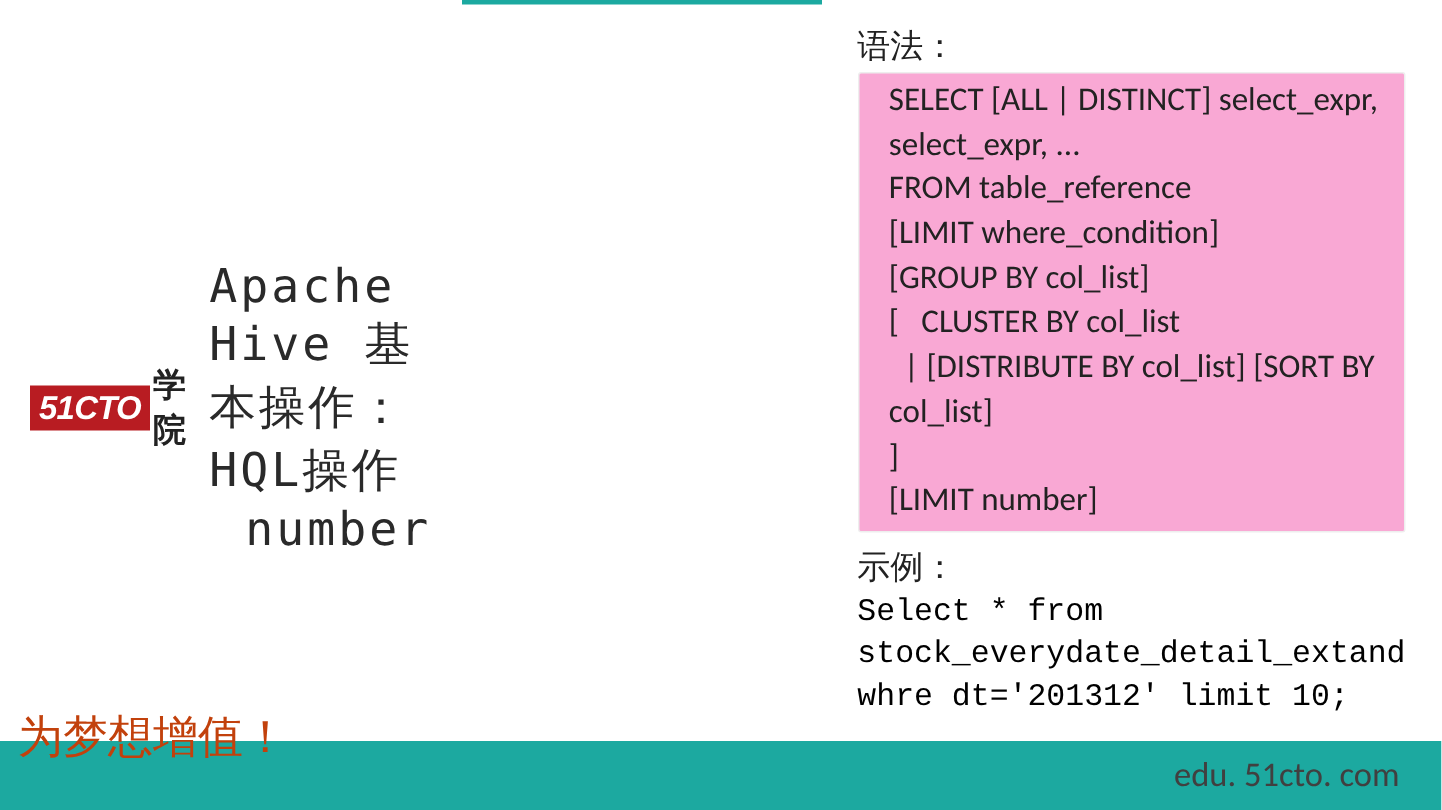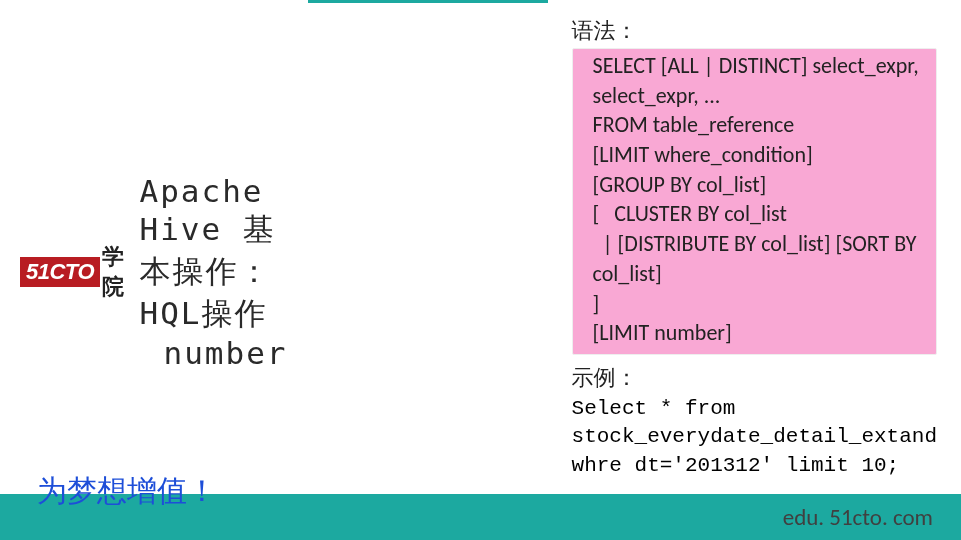--- a/index.html
+++ b/index.html
@@ -12,21 +12,21 @@
   .title { font-family: "SimHei", "Microsoft YaHei", monospace; font-size: 31px; color: #2a2a2a; letter-spacing: 2px; }
   .title-keyword { margin-left: 24px; }
   .divider-top { height: 3px; background: #1ca9a0; width: 100%; }
   .content { padding: 8px 24px 0 24px; flex: 1; }
   .label { font-size: 22px; color: #222; margin: 8px 0 2px 0; }
   .code-box { background: #f9a8d4; border: 1px solid #eee; border-radius: 2px; padding: 2px 8px 6px 20px; margin-bottom: 8px; }
   .code-box .line { font-family: Calibri, "Segoe UI", Arial, sans-serif; font-size: 22px; color: #222; line-height: 1.35; white-space: pre-wrap; }
   .example-line { font-family: Liberation Mono, monospace; font-size: 21px; color: #000000; line-height: 1.35; }
   .footer { position: absolute; left: 0; bottom: 0; width: 100%; height: 46px; background: #1ca9a0; display: flex; align-items: center; justify-content: flex-end; padding-right: 28px; }
   .footer-text { color: #404040; font-size: 23px; font-family: Calibri, Arial, sans-serif; }
-  .slogan { position: absolute; left: 37px; bottom: 28px; font-family: "STXingkai", "KaiTi", cursive; font-size: 30px; color: #1d4ed8; z-index: 10; }
+  .slogan { position: absolute; left: 12px; bottom: 28px; font-family: "STXingkai", "KaiTi", cursive; font-size: 30px; color: #c2410c; z-index: 10; }
 </style>
 </head>
 <body>
 
 <div class="page">
 
   <div class="header">
     <div class="logo">
       <span class="logo-51cto">51CTO</span>
         <span class="logo-xy">学院</span>

